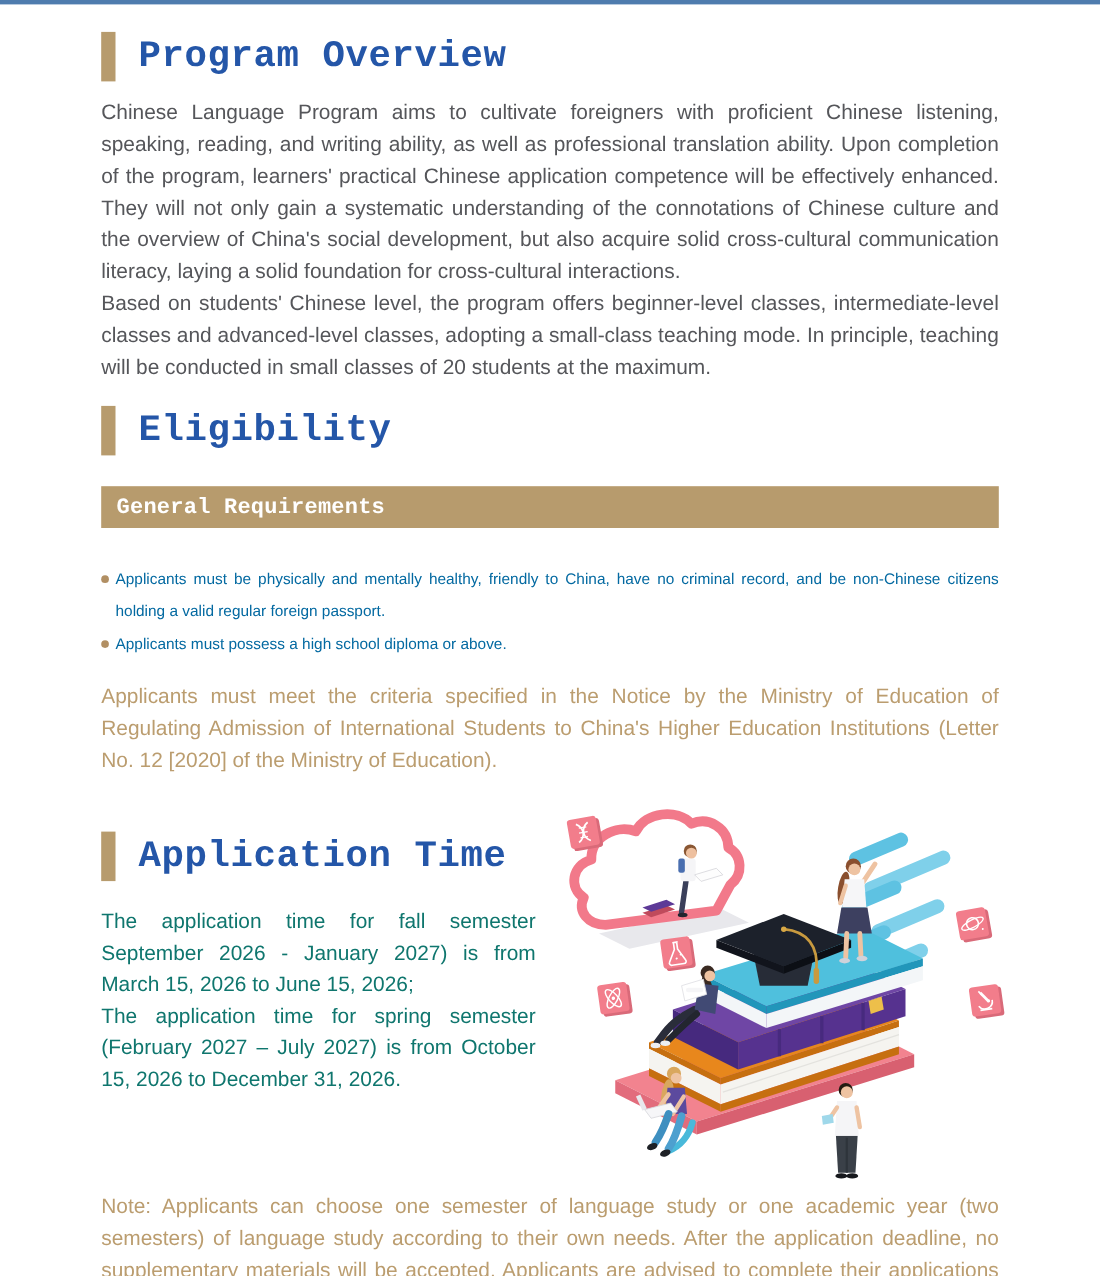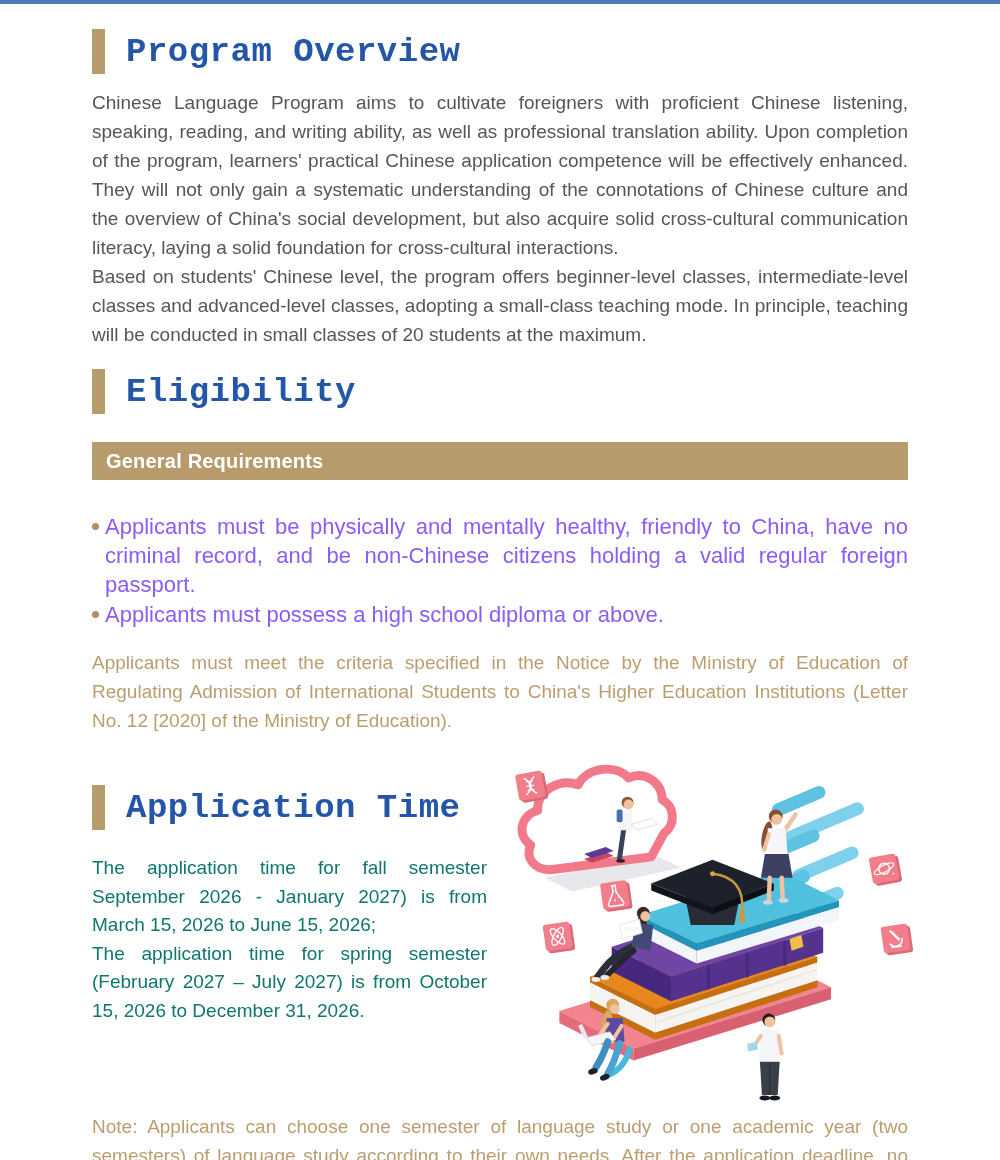--- a/index.html
+++ b/index.html
@@ -9,25 +9,25 @@
 
   .sec-head{display:flex;align-items:center;gap:21px;margin:25px 0 14px 0;font-family:Liberation Mono, monospace;}
   .sec-bar{width:13px;height:45px;background:#b79b6d;flex:0 0 auto;}
   .sec-title{font-size:34px;line-height:1;color:#2456a8;font-weight:700;letter-spacing:0.5px;}
 
   .body-p{font-size:19px;line-height:29px;color:#55565a;text-align:justify;margin:0;}
   .tan-p{font-size:19px;line-height:29px;color:#bb9d6f;text-align:justify;margin:19px 0 0 0;}
 
   .elig-head{margin-top:20px;}
   .banner{margin-top:28px;height:38px;background:#b79b6d;display:flex;align-items:center;
-          padding-left:14px;color:#ffffff;font-weight:700;font-size:20px;letter-spacing:0.2px;}
+          padding-left:14px;color:#ffffff;font-weight:700;font-size:20px;letter-spacing:0.2px;font-family:Liberation Mono, monospace;}
 
   ul.bullets{list-style:none;margin:32px 0 0 0;padding:0;}
-  ul.bullets li{position:relative;padding-left:13px;font-size:22px;line-height:29px;
-                color:#8b5cf6;text-align:justify;}
+  ul.bullets li{position:relative;padding-left:13px;font-size:14px;line-height:29px;
+                color:#0369a1;text-align:justify;}
   ul.bullets li + li{margin-top:1px;}
   .dot{position:absolute;left:0;top:11px;width:7px;height:7px;border-radius:50%;background:#b18f63;}
 
   .two-col{position:relative;margin-top:50px;min-height:322px;}
   .app-text{width:395px;margin-top:24px;}
   .app-text p{font-size:19px;line-height:28.5px;color:#0f766e;text-align:justify;margin:0;}
   .illustration{position:absolute;top:-28px;right:-12px;width:415px;height:350px;}
 
   .final-note{margin-top:5px;}
 </style>

